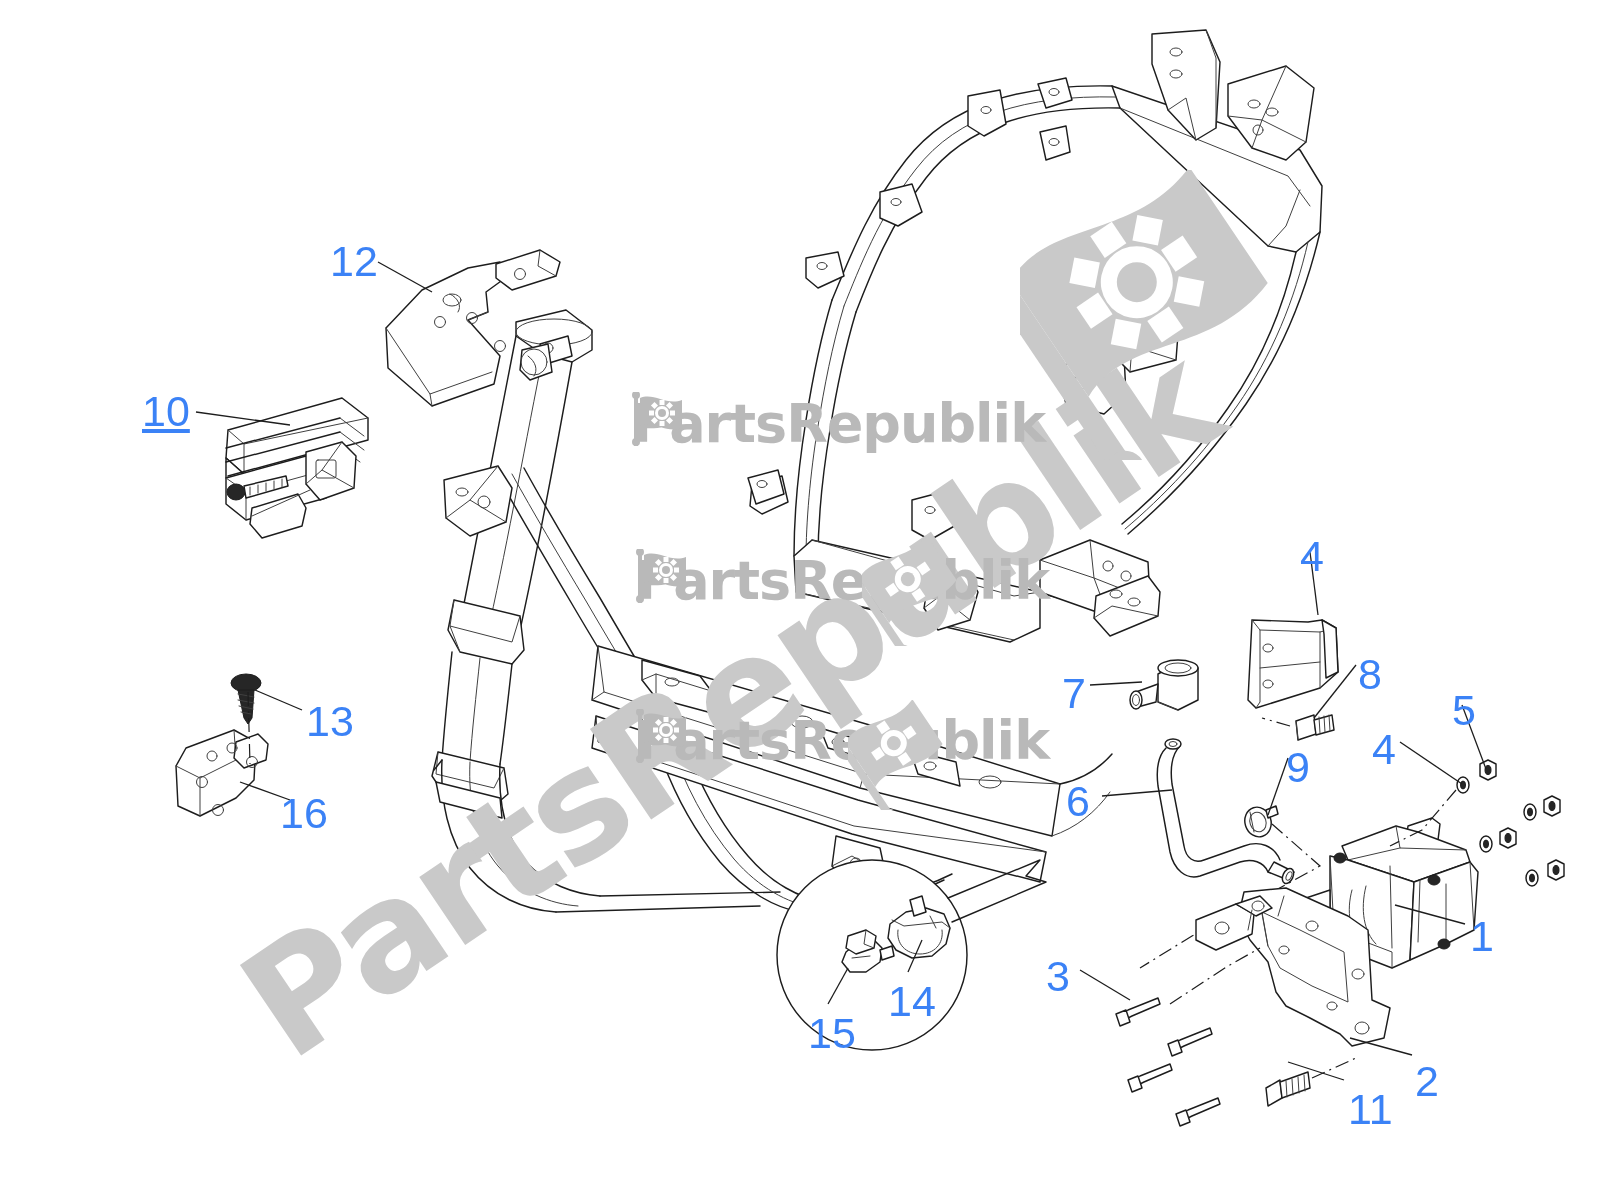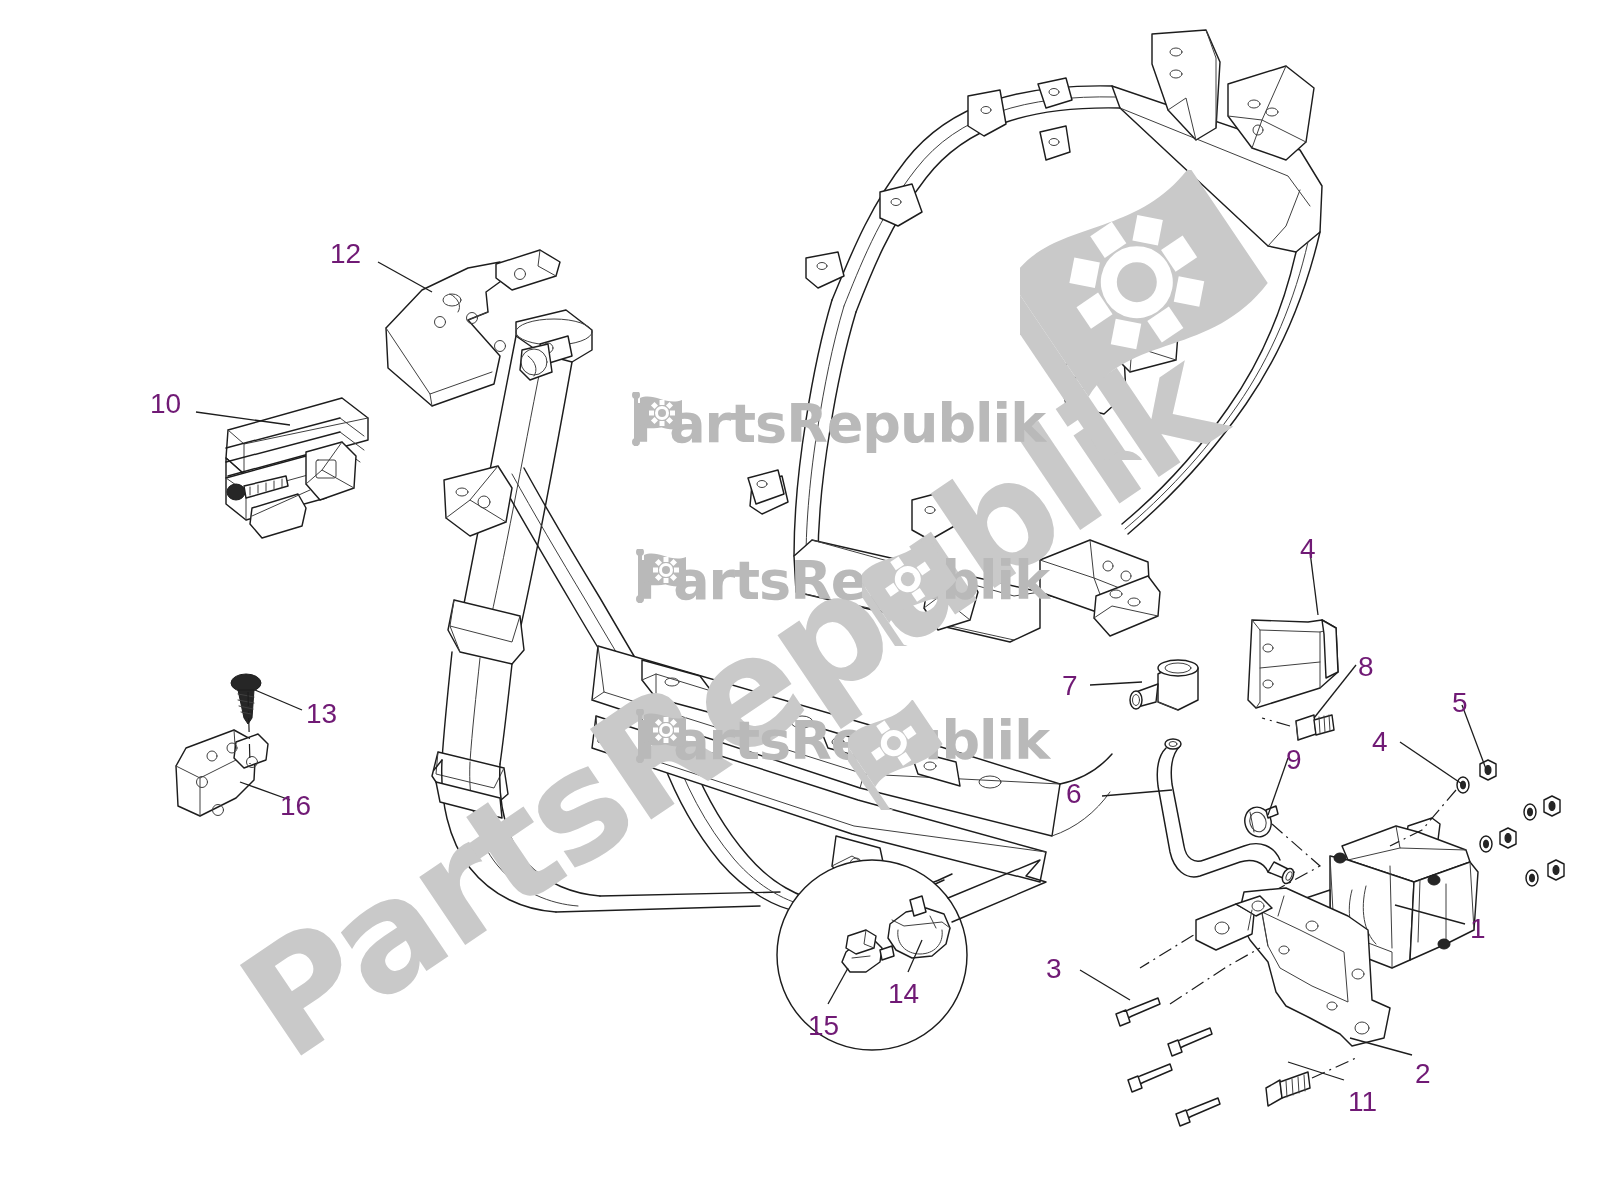--- a/index.html
+++ b/index.html
@@ -7,22 +7,22 @@
   #stage{position:relative;width:1600px;height:1200px;background:#ffffff;overflow:hidden;}
   #stage svg{position:absolute;left:0;top:0;}
   .wm-layer{position:absolute;left:0;top:0;width:1600px;height:1200px;pointer-events:none;}
   .wm-row{position:absolute;display:flex;align-items:center;white-space:nowrap;
           color:#b9b9b9;font-family:"DejaVu Sans",sans-serif;font-weight:700;
           font-size:54px;letter-spacing:-1px;}
   .wm-flag{margin-left:10px;}
   .wm-big{position:absolute;color:#c9c9c9;font-family:"DejaVu Sans",sans-serif;
           font-weight:700;font-size:150px;letter-spacing:-4px;white-space:nowrap;
           transform-origin:left top;}
-  .num{position:absolute;color:#701a75;font-family:"Liberation Sans",sans-serif;
-       font-weight:400;font-size:28px;line-height:1;letter-spacing:0px;}
+  .num{position:absolute;color:#3b82f6;font-family:"Liberation Sans",sans-serif;
+       font-weight:400;font-size:43px;line-height:1;letter-spacing:0px;}
   .art{position:absolute;left:0;top:0;}
 </style>
 </head>
 <body>
 
 <div id="stage">
 
   <svg class="art" width="1600" height="1200" viewBox="0 0 1600 1200">
     <defs>
       <style>
@@ -607,21 +607,21 @@
 
   <div class="num" style="left:1470px;top:915px;">1</div>
   <div class="num" style="left:1415px;top:1060px;">2</div>
   <div class="num" style="left:1046px;top:955px;">3</div>
   <div class="num" style="left:1372px;top:728px;">4</div>
   <div class="num" style="left:1452px;top:689px;">5</div>
   <div class="num" style="left:1066px;top:780px;">6</div>
   <div class="num" style="left:1062px;top:672px;">7</div>
   <div class="num" style="left:1358px;top:653px;">8</div>
   <div class="num" style="left:1286px;top:746px;">9</div>
-  <div class="num" style="left:150px;top:390px;">10</div>
+  <div class="num" style="left:142px;top:390px;text-decoration:underline;">10</div>
   <div class="num" style="left:1348px;top:1088px;">11</div>
   <div class="num" style="left:330px;top:240px;">12</div>
   <div class="num" style="left:1300px;top:535px;">4</div>
   <div class="num" style="left:888px;top:980px;">14</div>
   <div class="num" style="left:808px;top:1012px;text-align:right;">15</div>
   <div class="num" style="left:280px;top:792px;">16</div>
   <div class="num" style="left:306px;top:700px;">13</div>
 
 </div>
 

